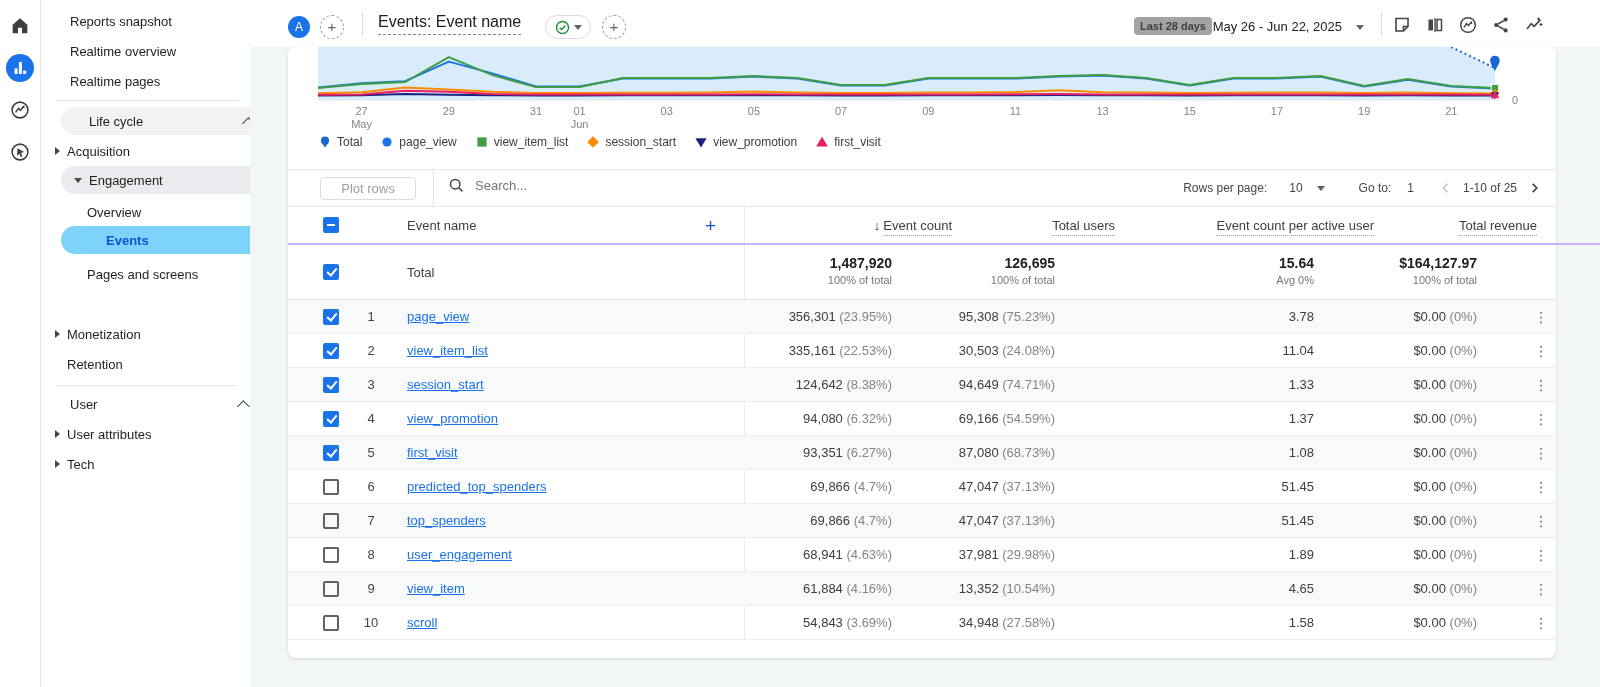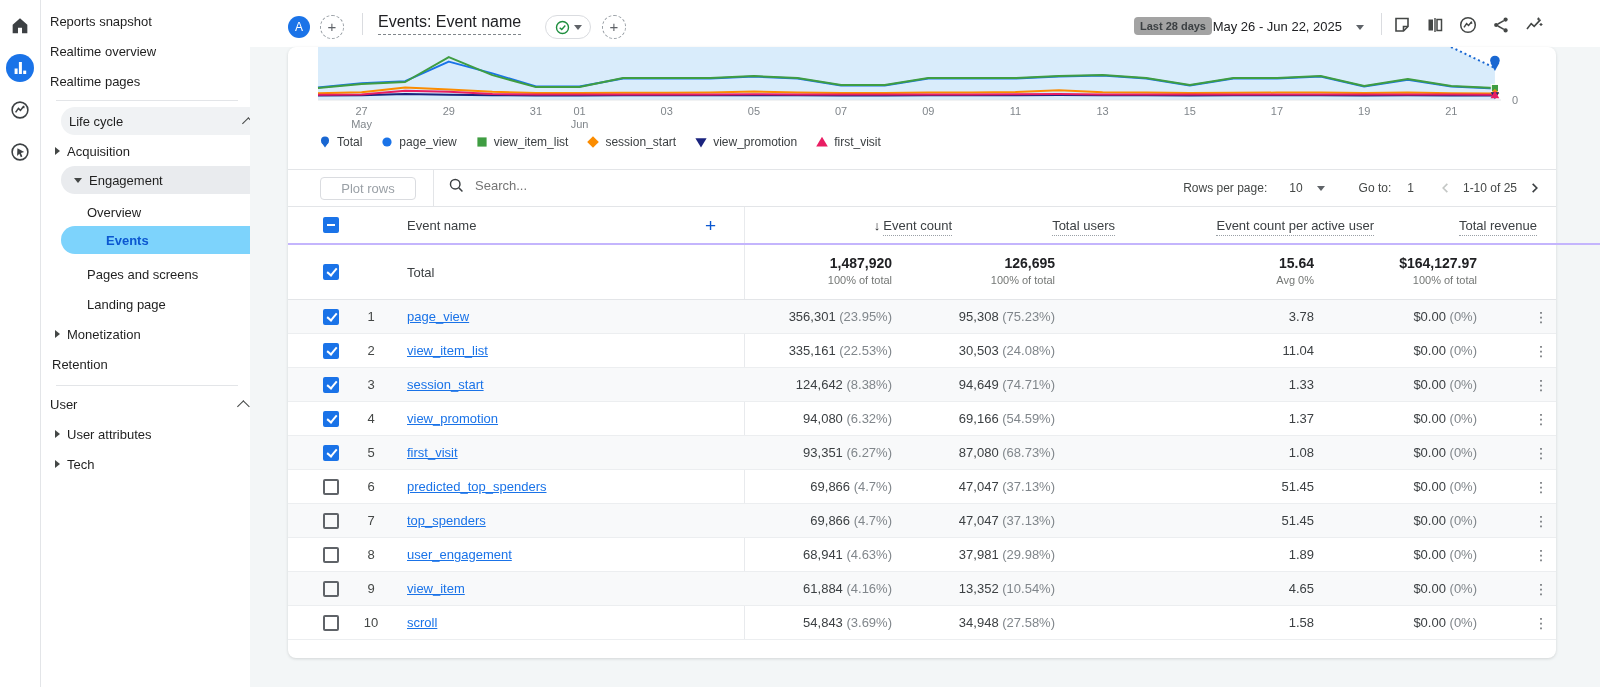--- a/index.html
+++ b/index.html
@@ -11,21 +11,21 @@
   #rail { position:absolute; left:0; top:0; width:41px; height:687px; background:#fff;
     border-right:1px solid #e3e5e8; display:flex; flex-direction:column; align-items:center; padding-top:12px; gap:14px; }
   .rail-btn { width:28px; height:28px; display:flex; align-items:center; justify-content:center; }
   .rail-active { background:#1a73e8; border-radius:50%; }
 
   
   #sidebar { position:absolute; left:42px; top:0; width:208px; height:687px; background:#fff; font-size:13px; }
   .snav { position:absolute; left:0; width:208px; height:28px; display:flex; align-items:center; cursor:pointer; color:#1f1f1f; }
   .snav .lbl { white-space:nowrap; }
   .pill { border-radius:16px; left:19px; width:204px; padding:0 10px 0 0; }
-  .ind0 { padding-left:8px; }
+  .ind0 { padding-left:28px; }
   .ind-arrow { padding-left:13px; }
   .ind2 { padding-left:45px; }
   .divider { position:absolute; left:14px; width:182px; border-top:1px solid #e3e5e8; }
   .tri { width:0; height:0; margin-right:7px; display:inline-block; }
   .tri-r { border-top:4px solid transparent; border-bottom:4px solid transparent; border-left:5px solid #444746; }
   .tri-d { border-left:4px solid transparent; border-right:4px solid transparent; border-top:5px solid #444746; }
   .chev-up { margin-left:auto; width:9px; height:9px; border-left:1.6px solid #444746; border-top:1.6px solid #444746;
     transform:rotate(45deg) translateY(3px); }
   .sel { background:#7dd3fc; color:#0b57d0; font-weight:bold; }
   .sec-pill { background:#f0f2f4; }
@@ -165,28 +165,25 @@
       </div>
     <div class="snav ind2" style="top:198px">
         <span class="lbl">Overview</span>
       </div>
     <div class="snav pill sel ind2" style="top:226px">
         <span class="lbl">Events</span>
       </div>
     <div class="snav ind2" style="top:260px">
         <span class="lbl">Pages and screens</span>
       </div>
-    <div class="snav ind2" style="top:290px">
-        <span class="lbl">Landing page</span>
-      </div>
     <div class="snav ind-arrow" style="top:320px">
         <span class="tri tri-r"></span>
         <span class="lbl">Monetization</span>
       </div>
-    <div class="snav" style="top:350px; padding-left:10px">
+    <div class="snav" style="top:350px; padding-left:25px">
         <span class="lbl">Retention</span>
       </div>
     <div class="divider" style="top:385px"></div>
     <div class="snav ind0" style="top:390px">
         <span class="lbl">User</span>
         <span class="chev-up"></span>
       </div>
     <div class="snav ind-arrow" style="top:420px">
         <span class="tri tri-r"></span>
         <span class="lbl">User attributes</span>

